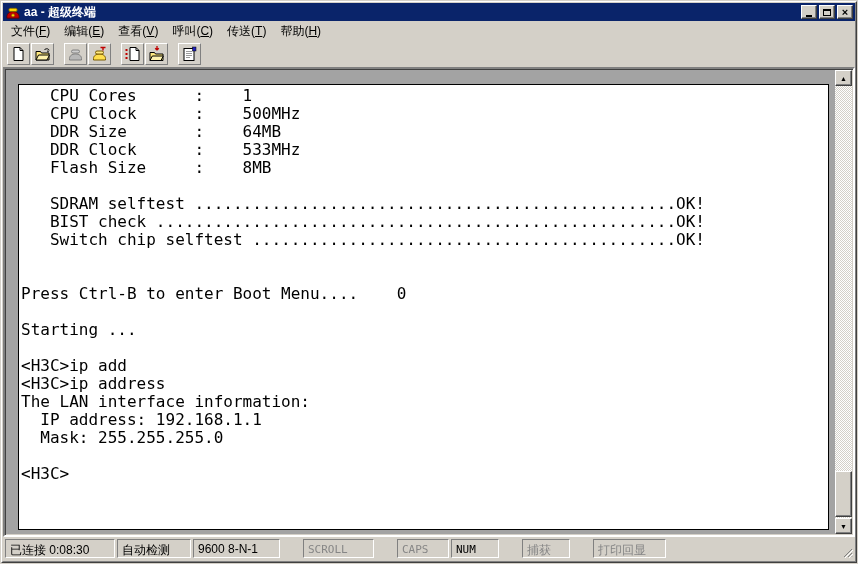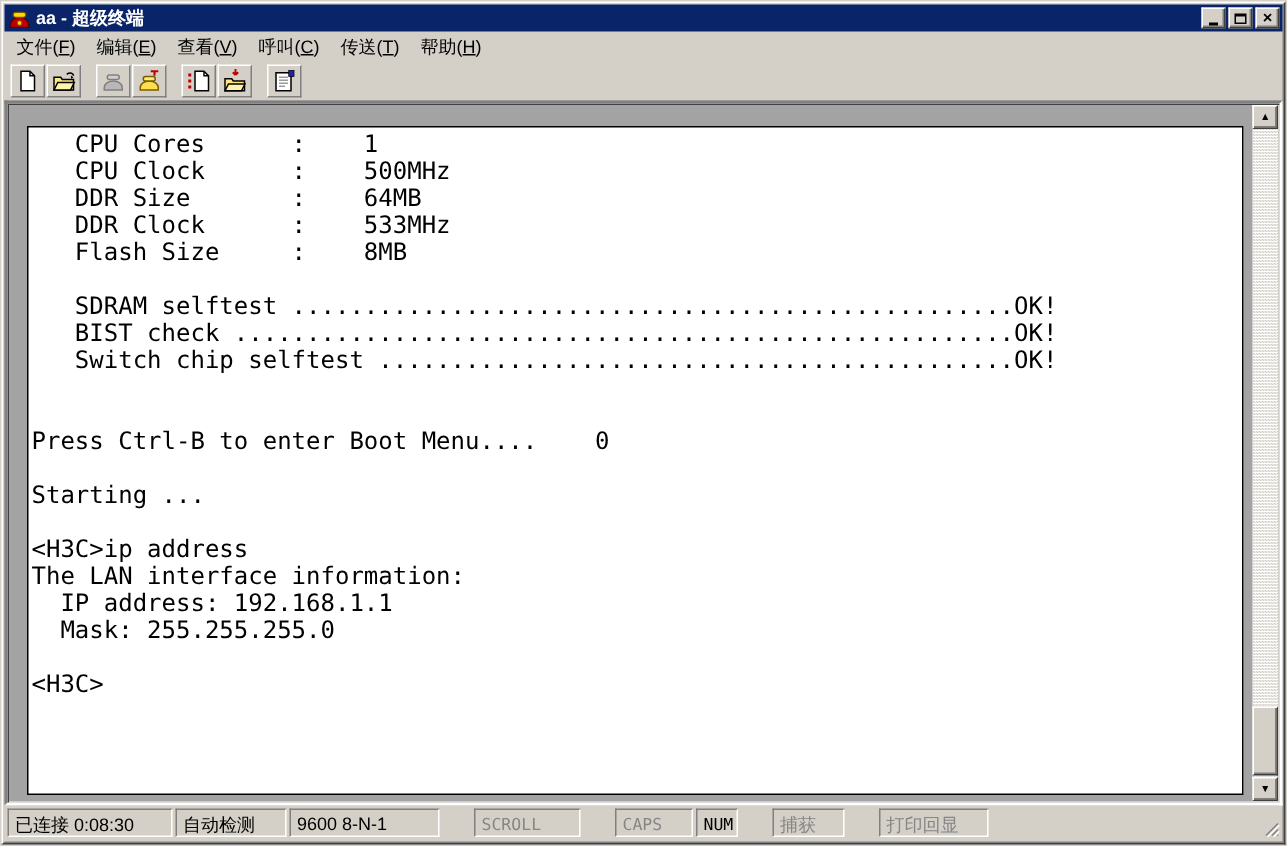--- a/index.html
+++ b/index.html
@@ -204,20 +204,21 @@
         <div class="term-line"></div>
         <div class="term-line">   SDRAM selftest ..................................................OK!</div>
         <div class="term-line">   BIST check ......................................................OK!</div>
         <div class="term-line">   Switch chip selftest ............................................OK!</div>
         <div class="term-line"></div>
         <div class="term-line"></div>
         <div class="term-line">Press Ctrl-B to enter Boot Menu....    0</div>
         <div class="term-line"></div>
         <div class="term-line">Starting ...</div>
         <div class="term-line"></div>
+        <div class="term-line">&lt;H3C&gt;ip add</div>
         <div class="term-line">&lt;H3C&gt;ip address</div>
         <div class="term-line">The LAN interface information:</div>
         <div class="term-line">  IP address: 192.168.1.1</div>
         <div class="term-line">  Mask: 255.255.255.0</div>
         <div class="term-line"></div>
         <div class="term-line">&lt;H3C&gt;</div>
       </div>
       <div class="vscroll">
         <div class="sb-btn sb-up">
             <span>▲</span>
@@ -225,24 +226,24 @@
         <div class="sb-thumb"></div>
         <div class="sb-btn sb-down">
             <span>▼</span>
           </div>
       </div>
     </div>
 
     <div class="statusbar">
       <span class="panel" style="width:110px;">已连接 0:08:30</span>
       <span class="panel" style="width:74px;">自动检测</span>
-      <span class="panel" style="width:100px;">9600 8-N-1</span>
+      <span class="panel" style="width:87px;">9600 8-N-1</span>
       <span class="panel kbd dim" style="width:71px;">SCROLL</span>
       <span class="panel kbd dim" style="width:52px;">CAPS</span>
-      <span class="panel kbd" style="width:28px;">NUM</span>
+      <span class="panel kbd" style="width:48px;">NUM</span>
       <span class="panel dim" style="width:48px;">捕获</span>
       <span class="panel dim" style="width:73px;">打印回显</span>
       <svg class="grip" viewBox="0 0 13 13">
         <path d="M12 4L4 12" stroke="#808080"></path>
           <path d="M13 5L5 13" stroke="#fff"></path>
         <path d="M12 8L8 12" stroke="#808080"></path>
           <path d="M13 9L9 13" stroke="#fff"></path>
         <path d="M12 12l0 0" stroke="#808080"></path>
           <path d="M12 11.5l-.5.5" stroke="#808080"></path>
       </svg>

